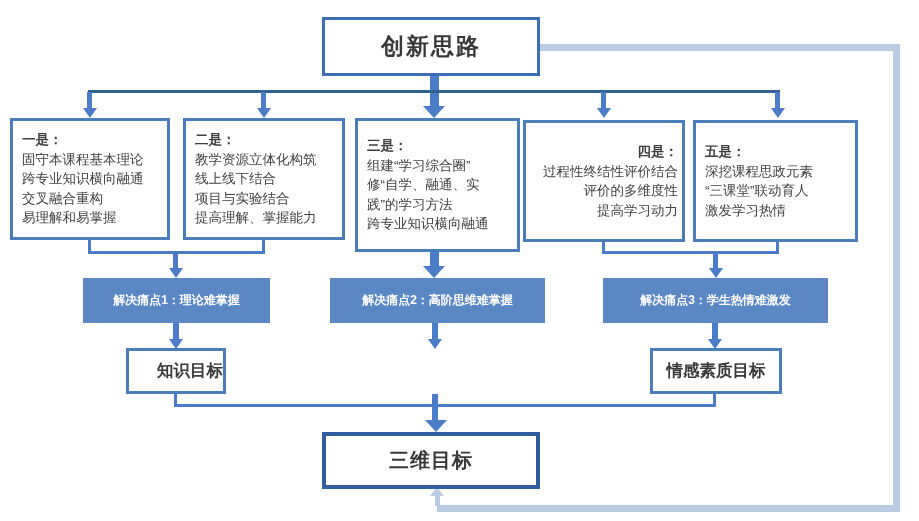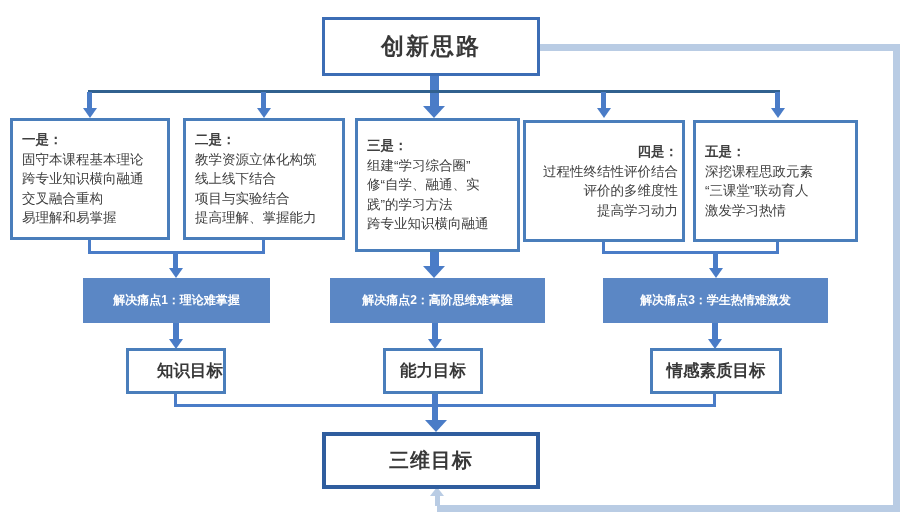--- a/index.html
+++ b/index.html
@@ -155,23 +155,20 @@
   <div class="box pain p2">
     <span>解决痛点2：高阶思维难掌握</span>
   </div>
   <div class="box pain p3">
     <span>解决痛点3：学生热情难激发</span>
   </div>
 
   <div class="box goal g1">
     <span>知识目标</span>
   </div>
-  <div class="box goal g2">
-    <span>能力目标</span>
-  </div>
   <div class="box goal g3">
     <span>情感素质目标</span>
   </div>
 
   <div class="box final-box">
     <span>三维目标</span>
   </div>
 
 </div>
 

